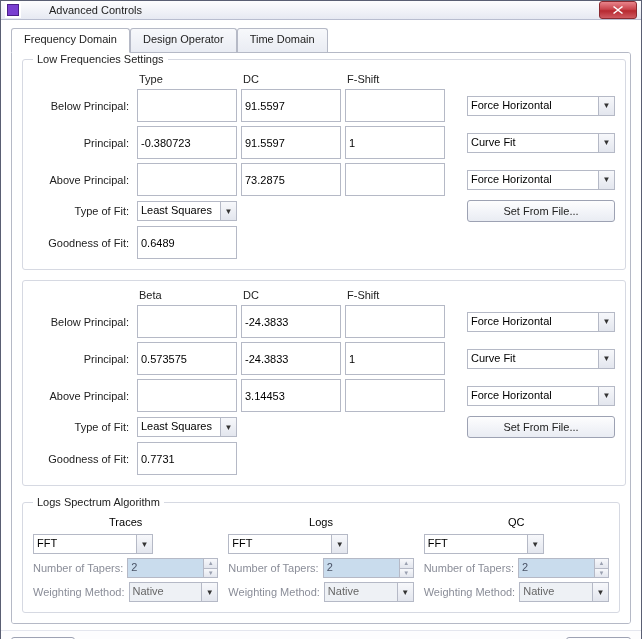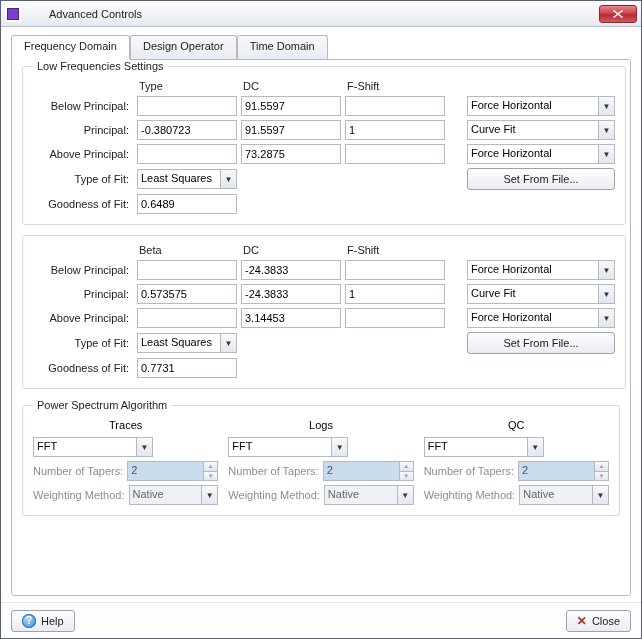--- a/index.html
+++ b/index.html
@@ -105,21 +105,21 @@
     color: #222;
     padding-left: 2px;
   }
   .grid .lbl {
     text-align: right;
     padding-right: 4px;
     color: #222;
   }
   input.txt, select.sel {
     width: 100%;
-    height: 20px;
+    height: 33px;
     border: 1px solid #b5b9c6;
     background: #fff;
     font: inherit;
     padding: 0 3px;
   }
   .selwrap {
     display: flex;
     border: 1px solid #b5b9c6;
     height: 20px;
     background: #fff;
@@ -365,21 +365,21 @@
           <div class="lbl">Goodness of Fit:</div>
           <input class="txt" value="0.7731" style="">
           <div></div>
             <div></div>
             <div></div>
             <div></div>
         </div>
       </fieldset>
 
       <fieldset class="group">
-        <legend>Power Spectrum Algorithm</legend>
+        <legend>Logs Spectrum Algorithm</legend>
         <div class="spectrum">
 
           <div class="speccol">
             <div class="chdr">Traces</div>
             <div class="selwrap" style="width:120px">
               <div class="selval">FFT</div>
               <div class="selbtn">▼</div>
             </div>
             <div class="specrow">
               <div class="slabel">Number of Tapers:</div>

